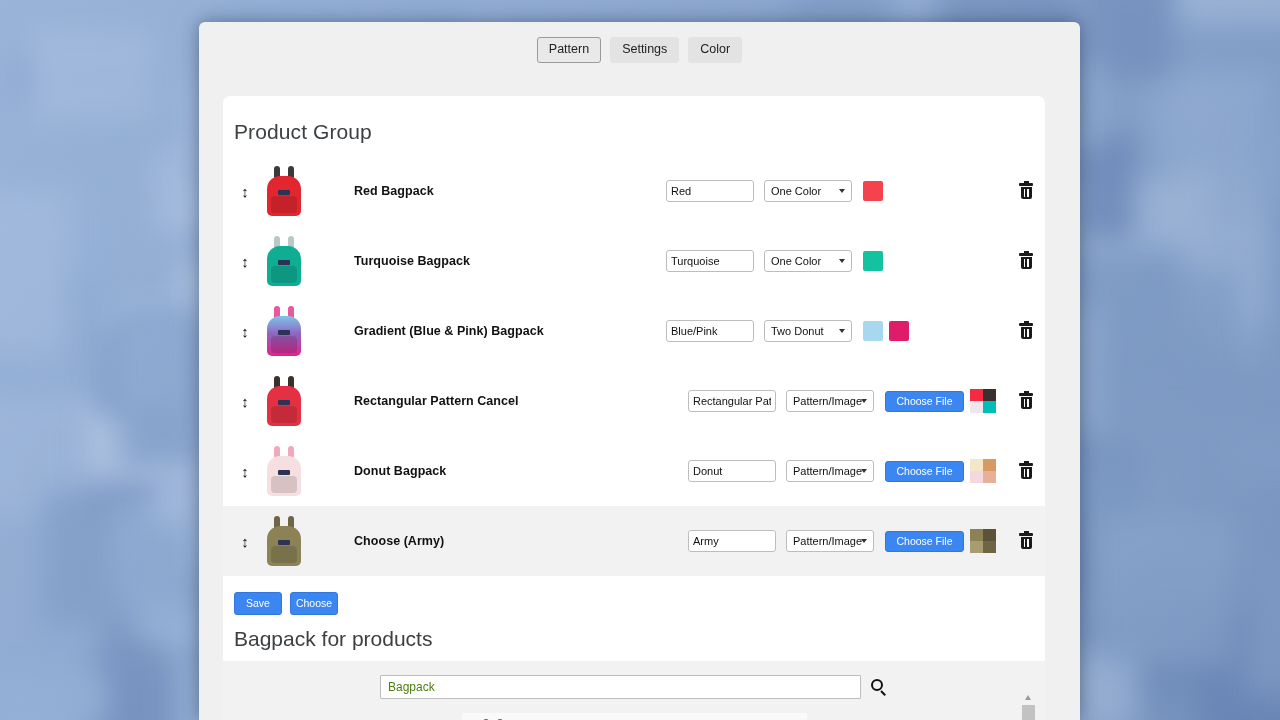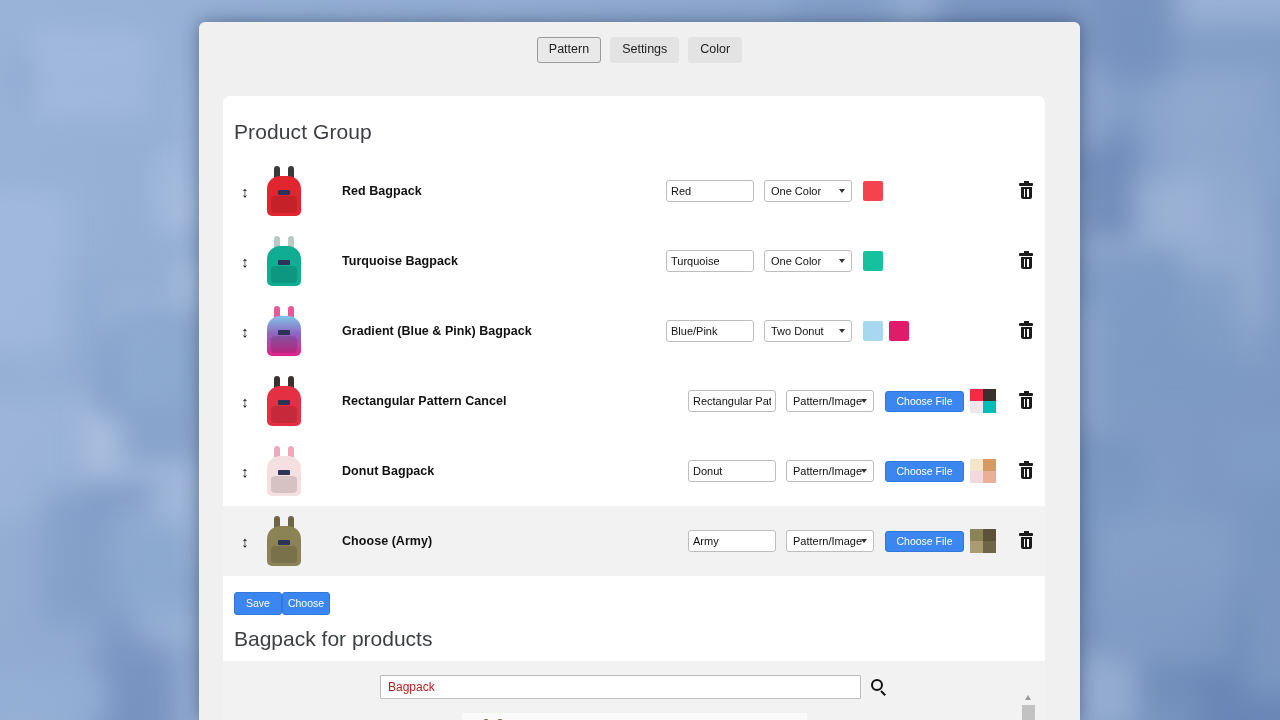--- a/index.html
+++ b/index.html
@@ -111,21 +111,21 @@
     background: rgba(0,0,0,.13);
   }
   .bag .tag {
     position: absolute; left: 11px; top: 14px;
     width: 12px; height: 5px;
     background: #2c3356; border-radius: 1px;
   }
 
   .pname {
     flex: 1 1 auto;
-    margin-left: 32px;
+    margin-left: 44px;
     font-size: 12.5px;
     font-weight: bold;
     color: #111;
     letter-spacing: .05px;
   }
 
   .ctrls { display: flex; align-items: center; }
 
   input.tname {
     width: 88px; height: 22px;
@@ -207,21 +207,21 @@
     background: #1a1a1a;
     border-radius: 0 0 2px 2px;
   }
   .trash .can::before, .trash .can::after {
     content:""; position:absolute; top:2px; width:1.5px; height:8px; background:#fff;
   }
   .trash .can::before { left: 3px; }
   .trash .can::after  { left: 6.5px; }
 
   
-  #actions { display: flex; margin: 16px 8px 0 11px; }
+  #actions { display: flex; gap: 8px; margin: 16px 8px 0 11px; }
   .btn {
     background: #3b86f0;
     border: 1px solid #3277db;
     border-radius: 3px;
     color: #fff;
     font-size: 10.5px;
     padding: 4px 0 5px;
     width: 48px;
     text-align: center;
     cursor: pointer;
@@ -237,21 +237,21 @@
     background: #f2f2f2;
     min-height: 120px;
     position: relative;
     padding-top: 14px;
   }
   #searchrow { display: flex; align-items: center; justify-content: center; }
   input.qbox {
     width: 481px; height: 24px;
     font-size: 12px;
     font-family: "Liberation Sans", sans-serif;
-    color: #b91c1c;
+    color: #4d7c0f;
     padding: 2px 7px;
     border: 1px solid #bdbdbd;
     background: #fff;
     outline: none;
     border-radius: 1px;
   }
   #mag { margin-left: 10px; width: 17px; height: 17px; position: relative; cursor: pointer; }
   #mag .ring {
     position: absolute; left: 0; top: 0;
     width: 12px; height: 12px;

